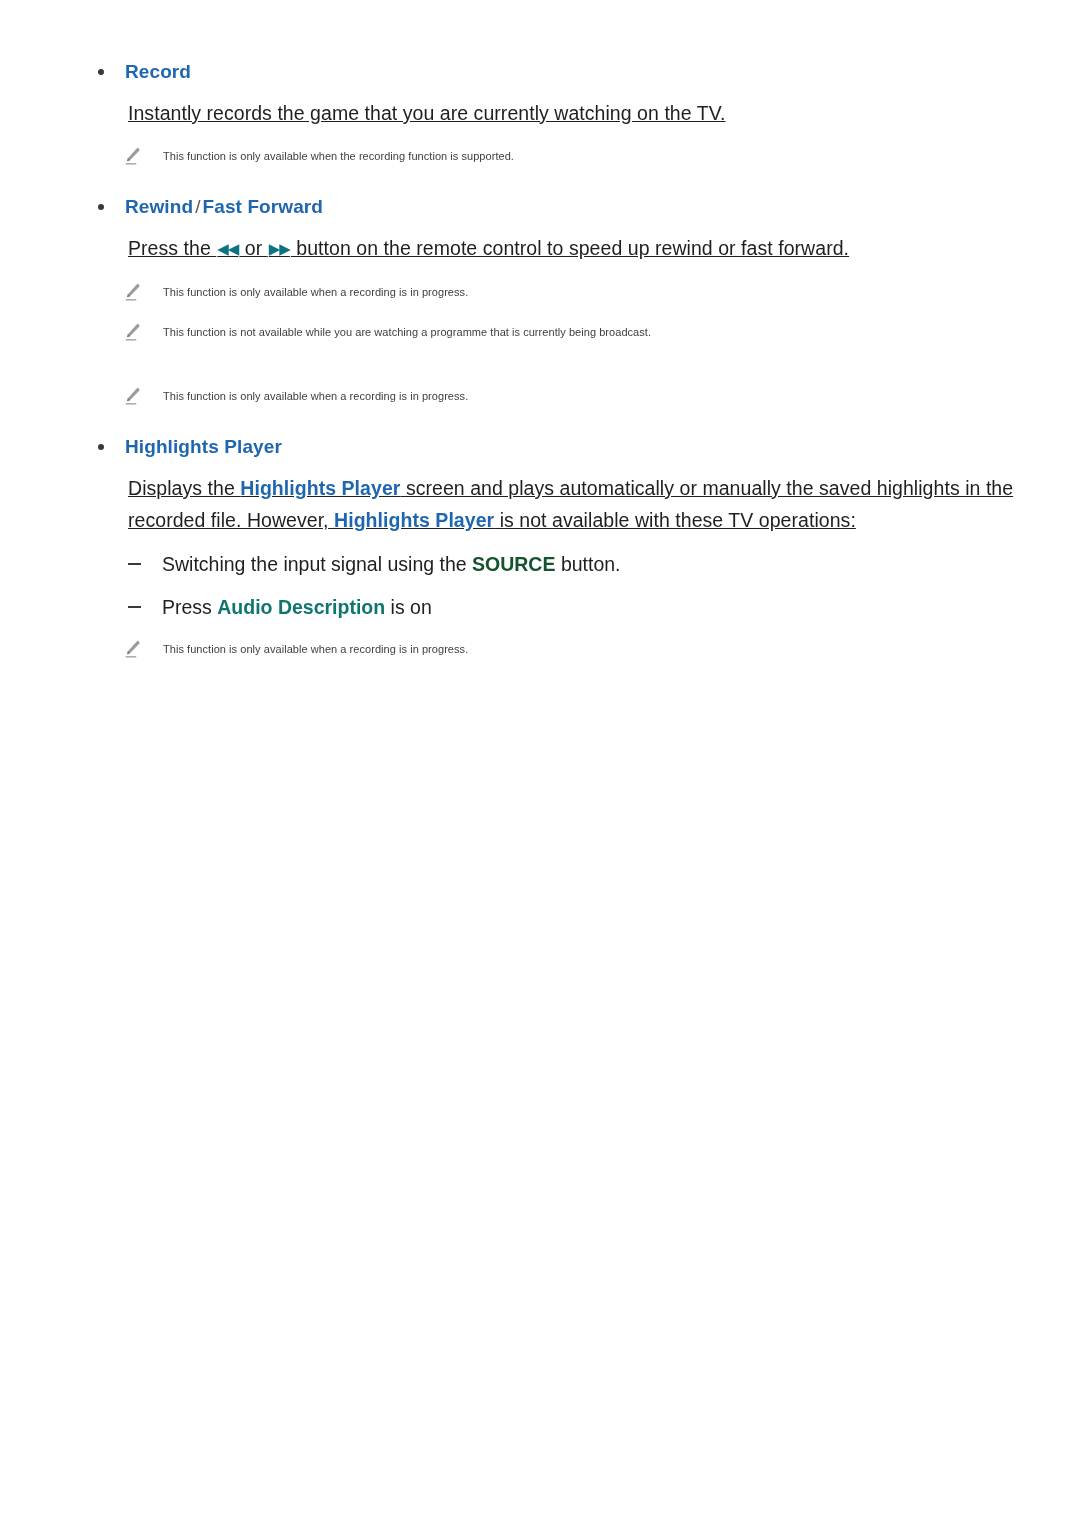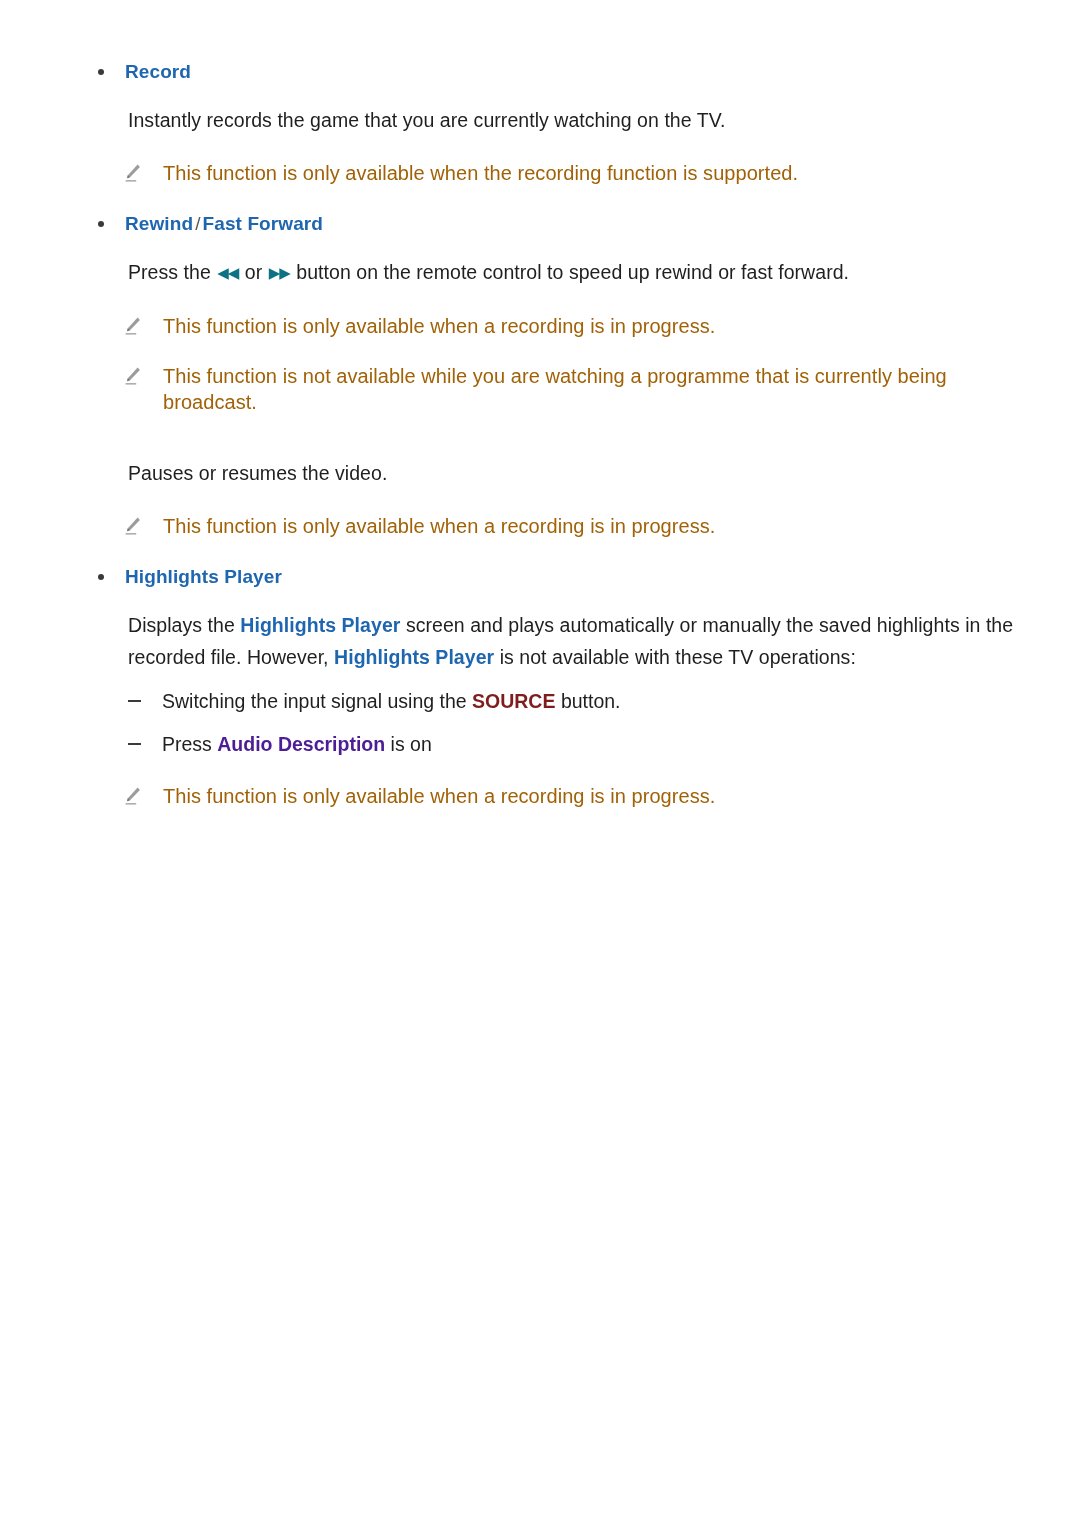--- a/index.html
+++ b/index.html
@@ -55,52 +55,53 @@
     background: #3a3a3a;
   }
   .bullet-head .sep {
     color: #5a5a5a;
     font-weight: normal;
     padding: 0 2px;
   }
 
   
   .body-text {
-    margin: 18px 0 0 0;
+    margin: 11px 0 0 0;
     padding-left: 128px;
     padding-right: 60px;
     font-size: 19.5px;
     line-height: 32px;
     color: #1f1f1f;
     font-weight: normal;
     letter-spacing: 0.05px;
+    text-decoration: underline;
   }
   .body-text .kw {
     color: #1f66b0;
     font-weight: bold;
   }
 
   
   .glyph {
     color: #0d7284;
     font-size: 15px;
     letter-spacing: -1px;
     vertical-align: 1px;
     padding: 0 1px;
   }
 
   
   .note {
     position: relative;
-    margin: 24px 0 0 0;
+    margin: 14px 0 0 0;
     padding-left: 163px;
     padding-right: 50px;
-    font-size: 20px;
+    font-size: 11px;
     line-height: 26px;
-    color: #a16207;
+    color: #404040;
     letter-spacing: 0.05px;
   }
   .note .pencil-icon {
     position: absolute;
     left: 122px;
     top: 2px;
     width: 22px;
     height: 22px;
     display: block;
   }
@@ -117,25 +118,25 @@
   }
   .dash-item .dash {
     position: absolute;
     left: 128px;
     top: 14px;
     width: 13px;
     height: 1.6px;
     background: #3a3a3a;
   }
   .dash-item .kw-teal {
-    color: #7f1d1d;
+    color: #14532d;
     font-weight: bold;
   }
   .dash-item .kw {
-    color: #4c1d95;
+    color: #0f766e;
     font-weight: bold;
   }
 
   .gap-lg { height: 24px; }
 </style>
 </head>
 <body>
 
 <div class="page">
   <div class="content">
@@ -184,21 +185,20 @@
             <rect x="3.6" y="18.2" width="10.6" height="1.3" fill="#9c9c9c"></rect>
           </svg>
         </span>
         <span>This function is not available while you are watching a programme that is currently being broadcast.</span>
       </div>
     </div>
 
     <div class="gap-lg"></div>
 
     <div class="section">
-      <div class="body-text">Pauses or resumes the video.</div>
       <div class="note">
         <span class="pencil-icon">
           <svg viewBox="0 0 22 22" width="22" height="22" aria-hidden="true">
             <path d="M15.6 2.6 L17.9 5.0 L8.0 15.3 L5.0 16.3 L5.9 13.2 Z" fill="#9c9c9c"></path>
             <path d="M5.9 13.2 L8.0 15.3 L5.0 16.3 Z" fill="#767676"></path>
             <rect x="3.6" y="18.2" width="10.6" height="1.3" fill="#9c9c9c"></rect>
           </svg>
         </span>
         <span>This function is only available when a recording is in progress.</span>
       </div>

